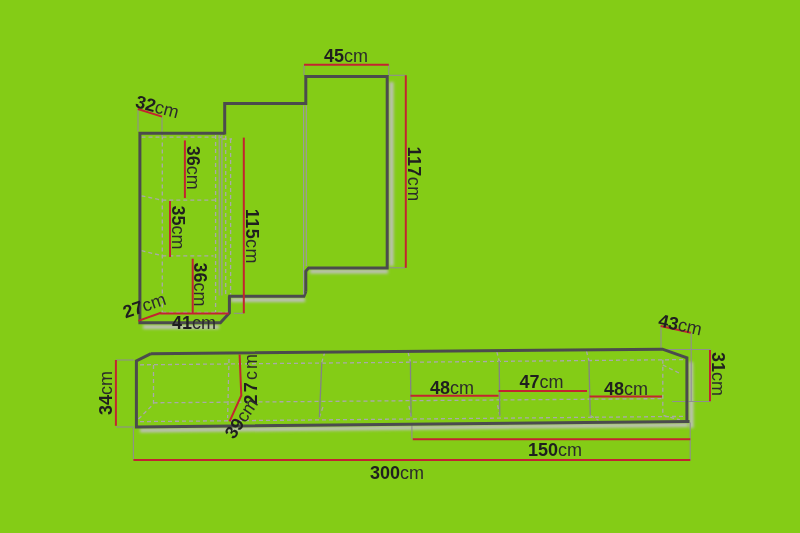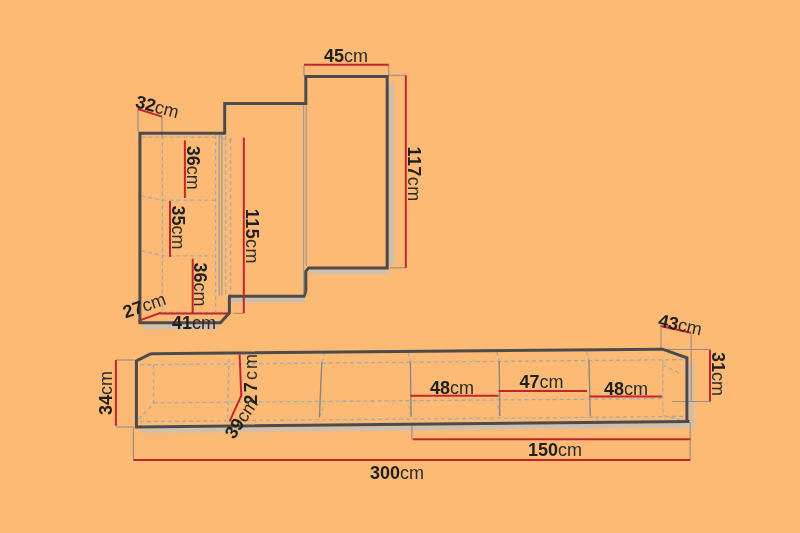--- a/index.html
+++ b/index.html
@@ -1,16 +1,16 @@
 <!DOCTYPE html>
 <html><head>
 <meta charset="utf-8">
 <style>
   html,body{margin:0;padding:0;background:#ffffff;}
-  .wrap{width:800px;height:533px;position:relative;background:#fdba74;overflow:hidden;}
+  .wrap{width:800px;height:533px;position:relative;background:#84cc16;overflow:hidden;}
   text{font-family:"Liberation Sans",sans-serif;fill:#1f1f1f;}
   .num{font-weight:bold;}
   .cm{font-weight:normal;fill:#2b2b2b;}
 </style>
 </head>
 <body>
 
 <div class="wrap">
 <svg width="800" height="533" viewBox="0 0 800 533">
 <defs>

